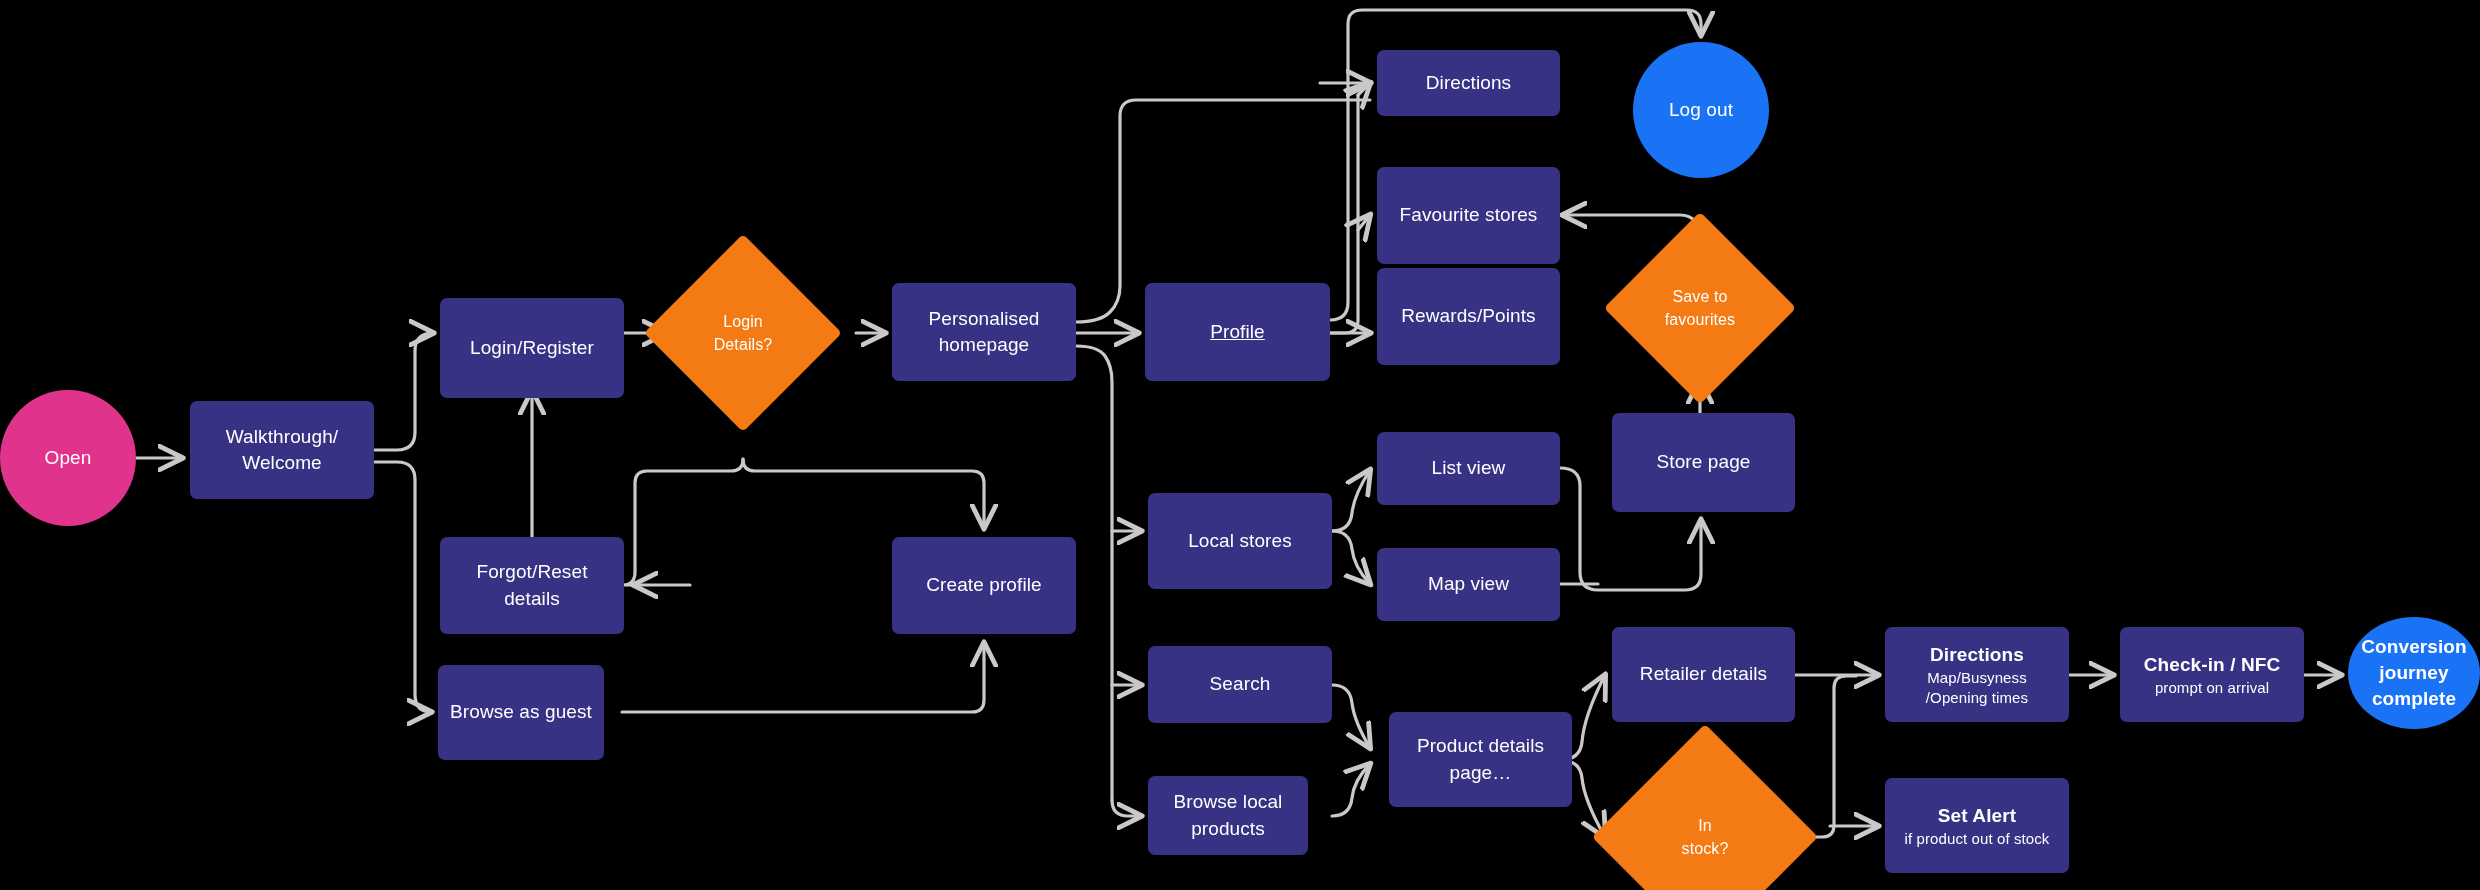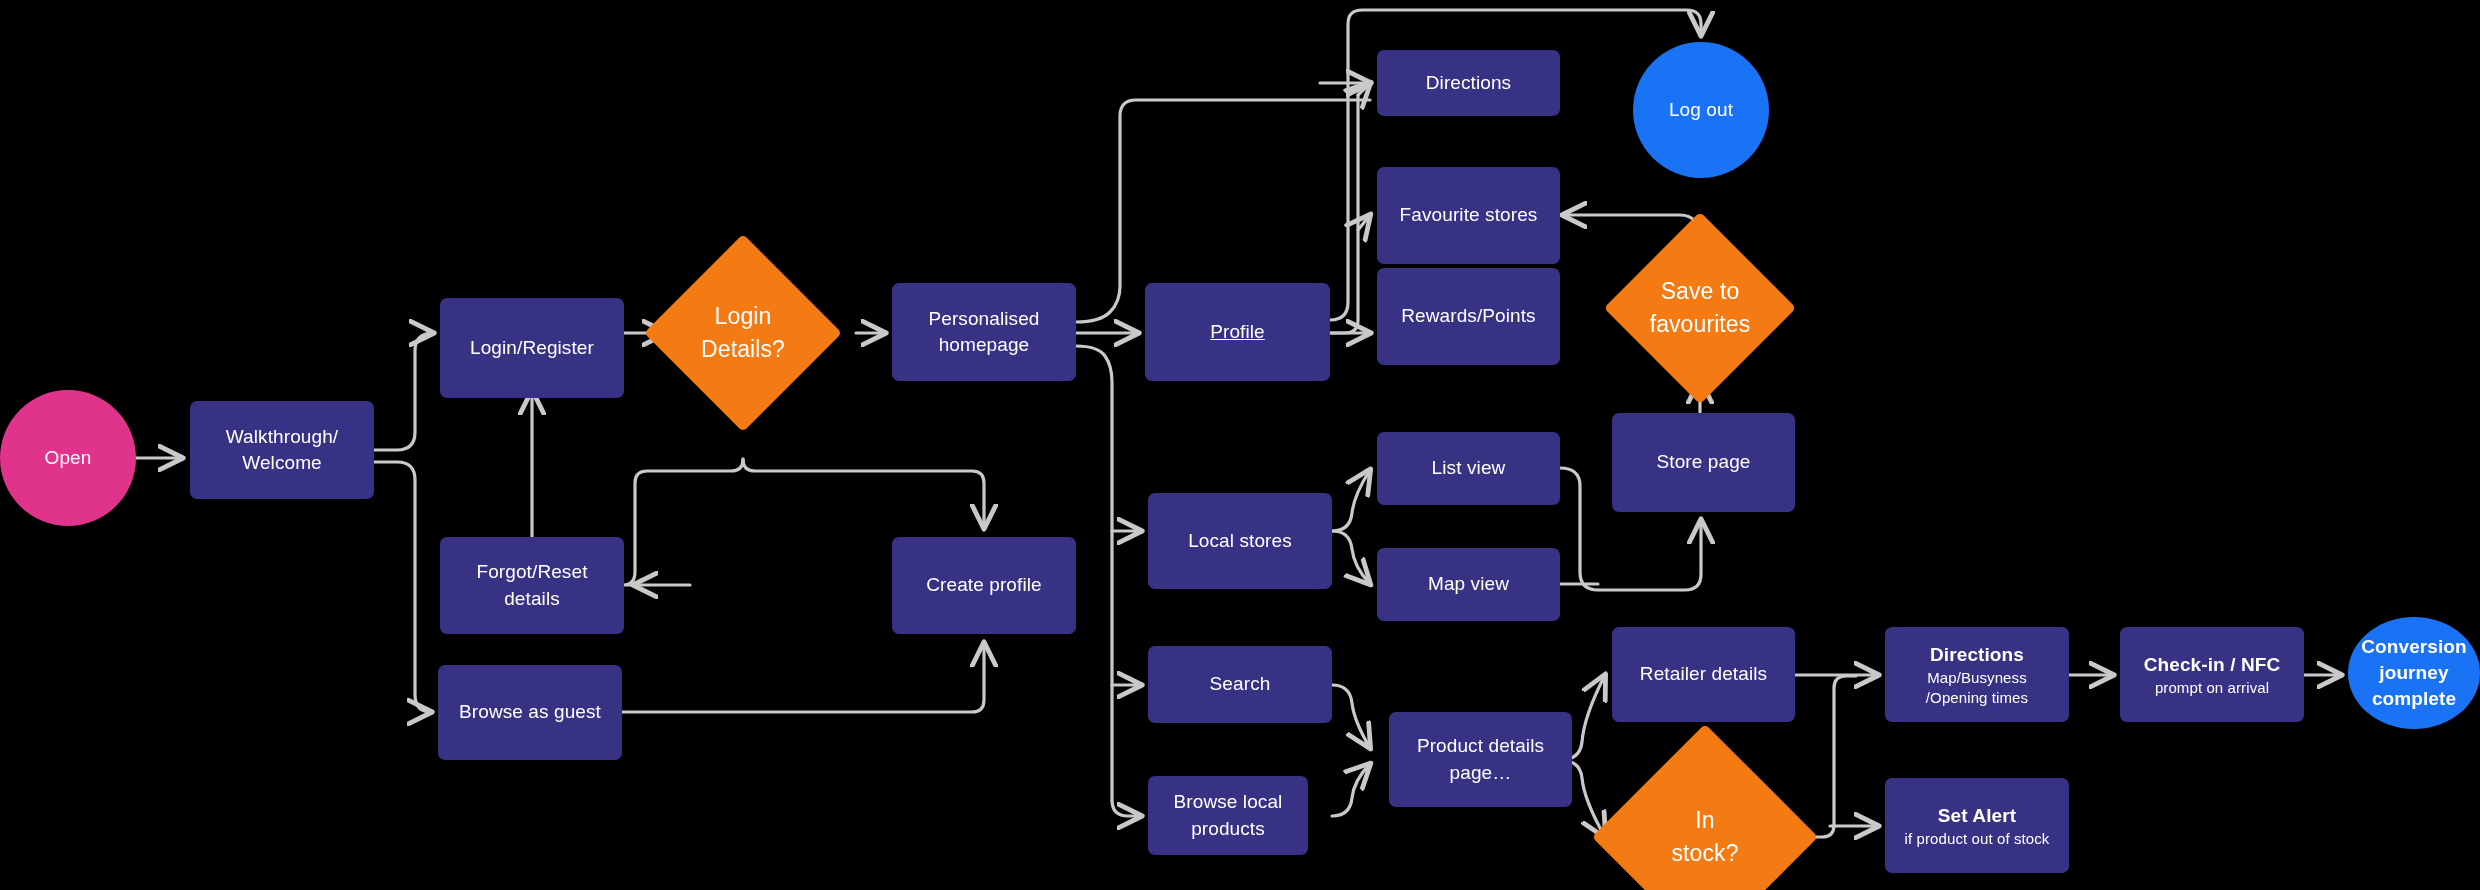--- a/index.html
+++ b/index.html
@@ -58,21 +58,21 @@
     background: transparent;
   }
   .node.diamond .dshape {
     position: absolute;
     inset: 0;
     background: #f47b13;
     transform: rotate(45deg);
     border-radius: 5px;
     z-index: -1;
   }
-  .node.diamond .title { font-size: 23px; line-height: 1.45; }
+  .node.diamond .title { font-size: 16px; line-height: 1.45; }
   .node.strong .title { font-weight: 700; }
 </style>
 </head>
 <body>
 
 <div id="canvas">
 
   <svg id="edges" viewBox="0 0 2480 890" xmlns="http://www.w3.org/2000/svg">
     <defs>
       <marker id="ah" markerWidth="9" markerHeight="9" refX="7.6" refY="4.5" orient="auto" markerUnits="strokeWidth">
@@ -198,21 +198,21 @@
   </div>
 
   <div class="node rect" style="left:440px;top:537px;width:184px;height:97px;">
     <span class="title">Forgot/Reset<br>details</span>
   </div>
 
   <div class="node rect" style="left:892px;top:537px;width:184px;height:97px;">
     <span class="title">Create profile</span>
   </div>
 
-  <div class="node rect" style="left:438px;top:665px;width:184px;height:95px;border-radius:7px;">
+  <div class="node rect" style="left:438px;top:665px;width:166px;height:95px;border-radius:7px;">
     <span class="title">Browse as guest</span>
   </div>
 
   <div class="node rect" style="left:1148px;top:493px;width:184px;height:96px;">
     <span class="title">Local stores</span>
   </div>
 
   <div class="node rect" style="left:1377px;top:432px;width:183px;height:73px;">
     <span class="title">List view</span>
   </div>

